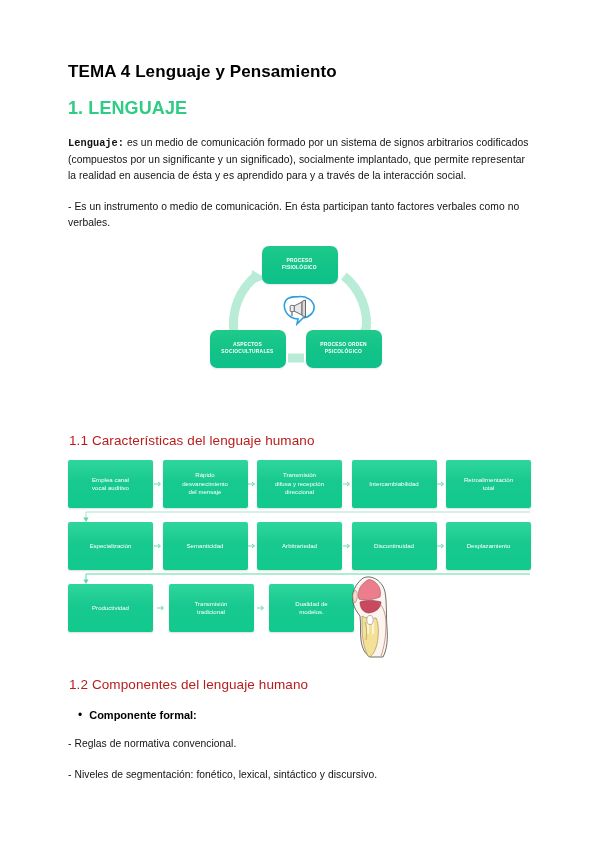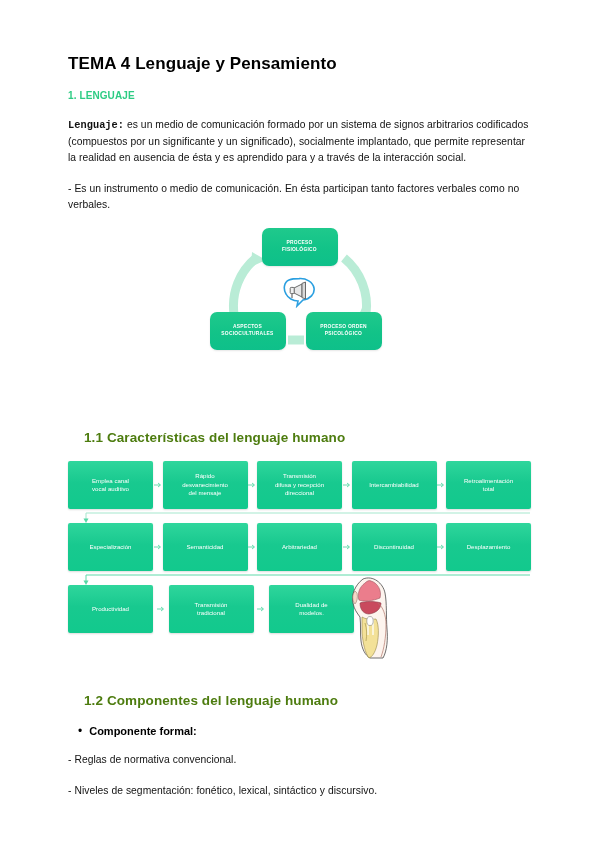--- a/index.html
+++ b/index.html
@@ -16,43 +16,43 @@
     overflow: hidden;
   }
   .page {
     position: absolute;
     inset: 0;
     padding: 0;
   }
   .content {
     position: absolute;
     left: 68px;
-    top: 54px;
+    top: 62px;
     width: 463px;
   }
 
   h1.doc-title {
     font-size: 17px;
     font-weight: bold;
     letter-spacing: 0.1px;
     margin: 0 0 16px 0;
     color: #000000;
   }
   h2.section-title {
-    font-size: 10px;
+    font-size: 18px;
     font-weight: bold;
     color: #2ecc84;
     margin: 0 0 16px 0;
     letter-spacing: 0.1px;
   }
   h3.sub-title {
     font-size: 13.5px;
-    font-weight: bold;
-    color: #4d7c0f;
-    margin: 16px;
+    font-weight: normal;
+    color: #b91c1c;
+    margin: 1px;
     letter-spacing: 0.1px;
   }
   p.body-text {
     font-size: 10.3px;
     line-height: 16.6px;
     margin: 0 0 14px 0;
     color: #111111;
     letter-spacing: 0.05px;
   }
   p.body-text b { font-weight: bold; font-family: Liberation Mono, monospace; }

